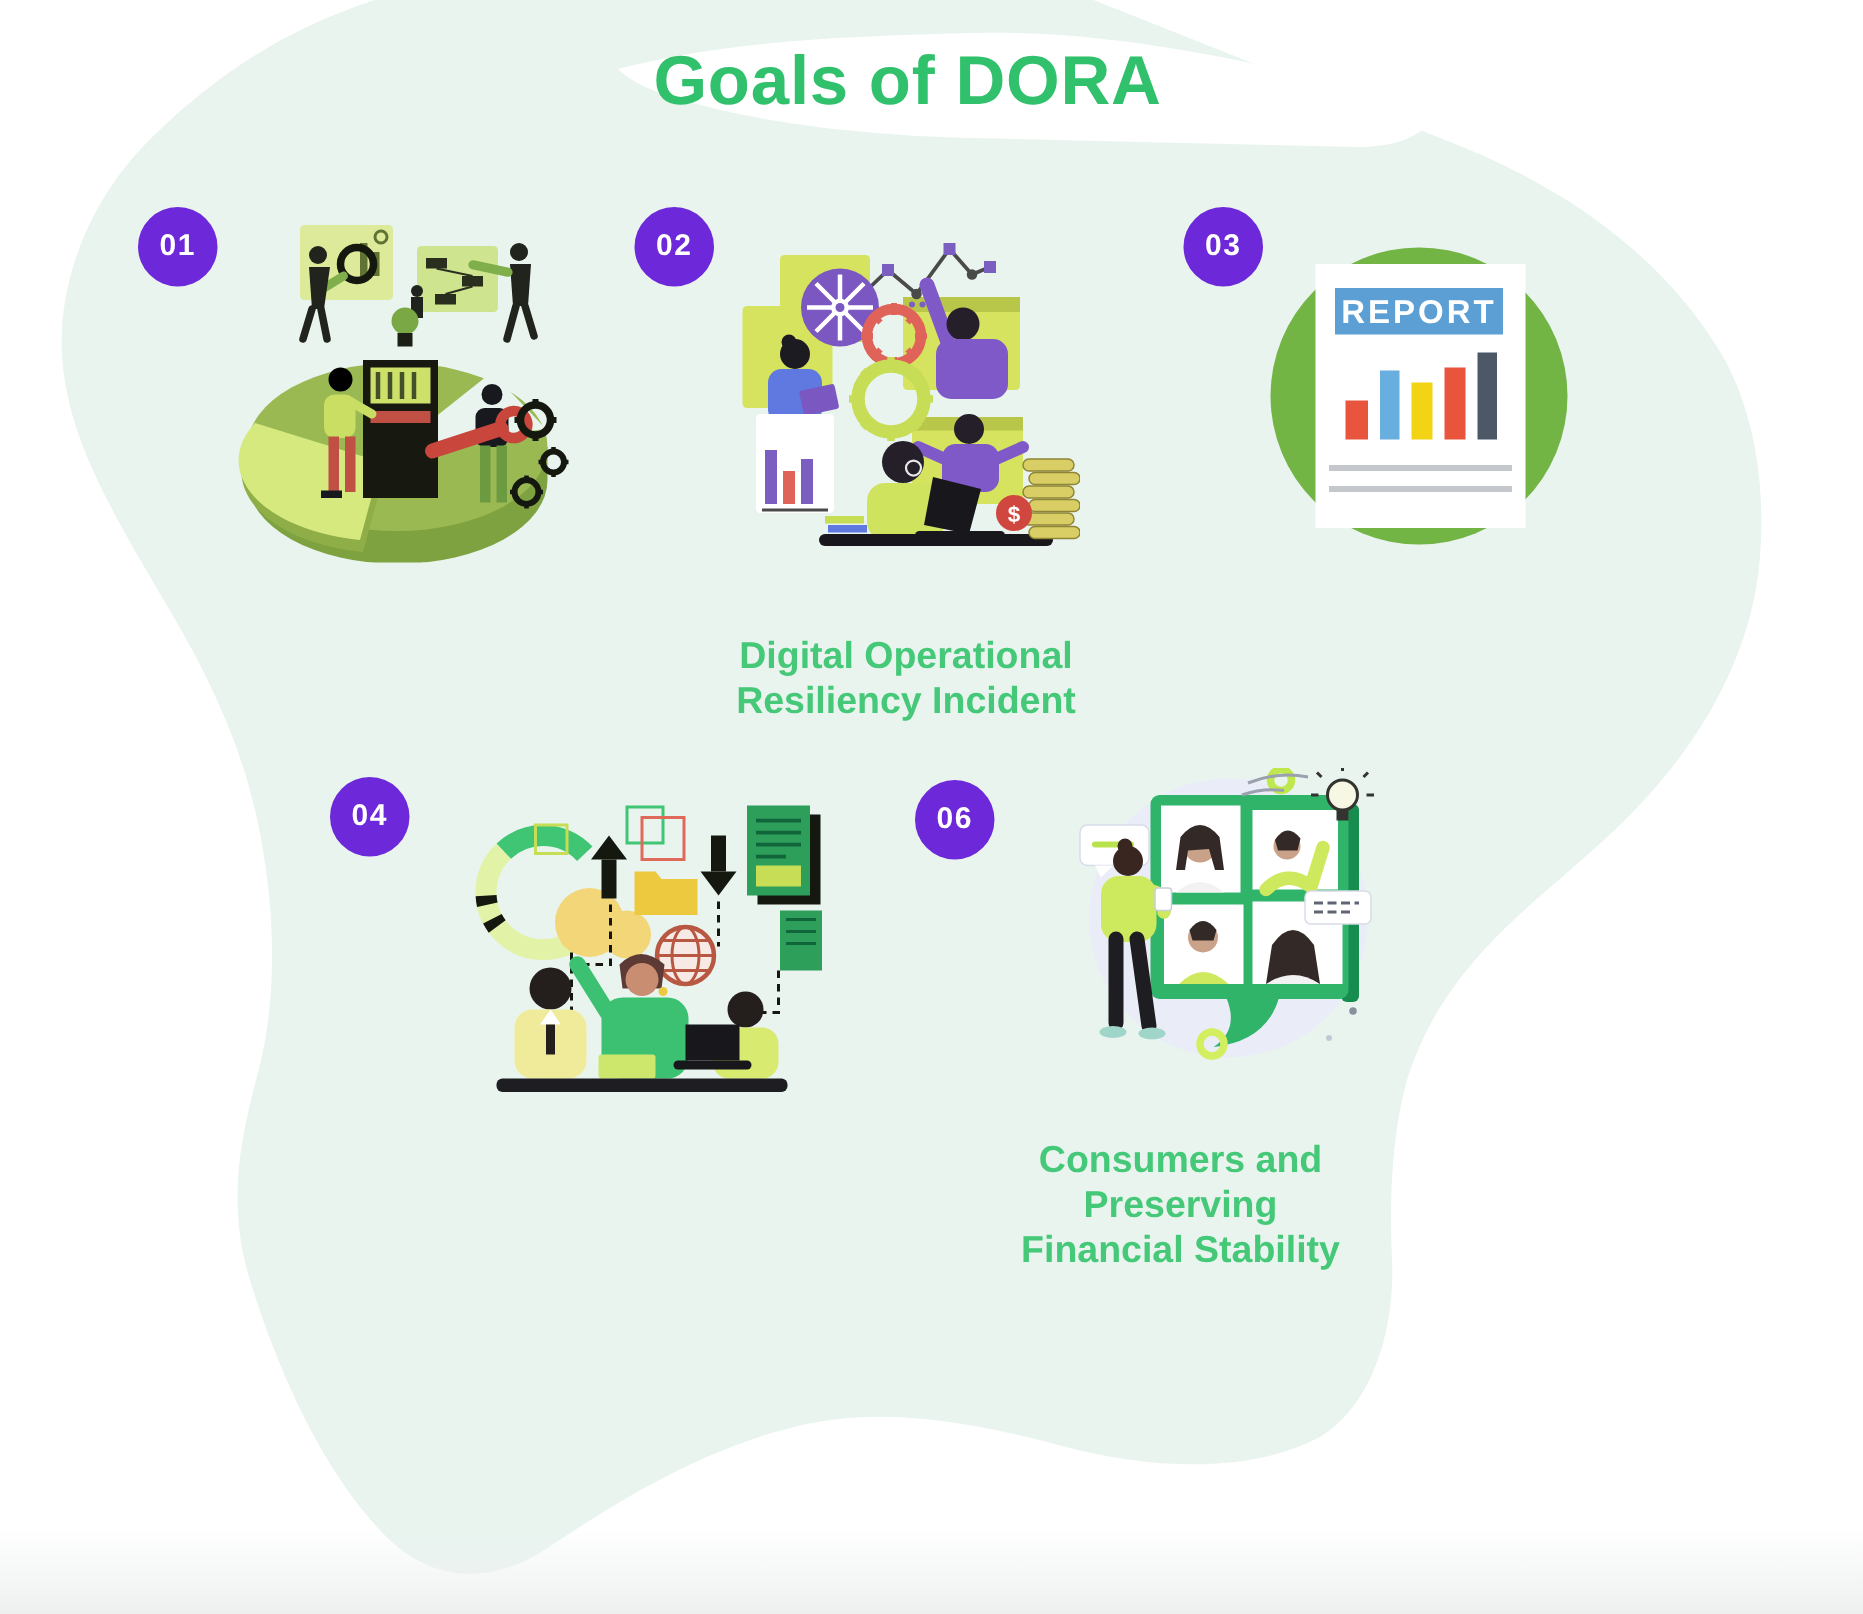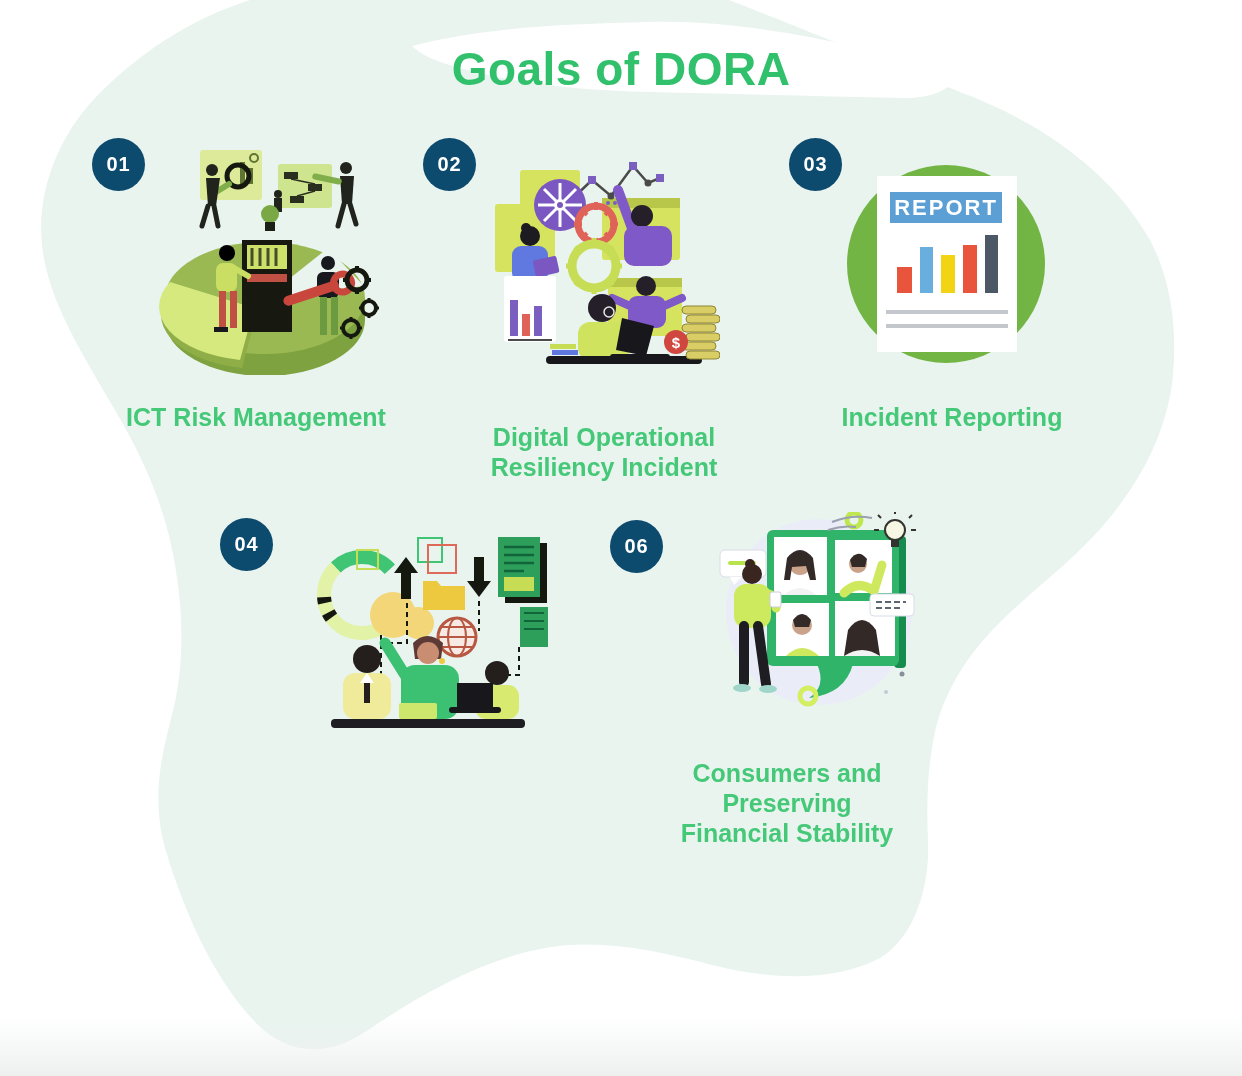--- a/index.html
+++ b/index.html
@@ -5,25 +5,25 @@
   html,body{margin:0;padding:0;background:#ffffff;}
   .canvas{
     position:relative;width:1242px;height:1076px;overflow:hidden;
     background:#ffffff;font-family:"Liberation Sans",sans-serif;
   }
   .blob-svg{position:absolute;left:0;top:0;}
   .bottom-band{position:absolute;left:0;bottom:0;width:100%;height:58px;
     background:linear-gradient(180deg, rgba(239,240,240,0) 0%, #eef0f0 100%);}
   .title{
     position:absolute;left:0;top:26px;width:1210px;text-align:center;
-    font-size:46px;font-weight:700;color:#31c16c;letter-spacing:.5px;margin:16px;
+    font-size:46px;font-weight:700;color:#31c16c;letter-spacing:.5px;margin:0;
   }
   .badge{
     position:absolute;width:53px;height:53px;border-radius:50%;
-    background:#0c4a6e;color:#ffffff;display:flex;align-items:center;justify-content:center;
+    background:#6d28d9;color:#ffffff;display:flex;align-items:center;justify-content:center;
     font-size:20px;font-weight:700;letter-spacing:1px;
   }
   .b1{left:92px;top:138px;} .b2{left:423px;top:138px;} .b3{left:789px;top:138px;}
   .b4{left:220px;top:518px;} .b5{left:610px;top:520px;}
   .illus{position:absolute;}
   .i1{left:150px;top:140px;} .i2{left:490px;top:158px;} .i3{left:846px;top:164px;}
   .i4{left:305px;top:515px;} .i5{left:712px;top:512px;}
   .label{
     position:absolute;text-align:center;font-size:25px;line-height:30px;
     font-weight:700;color:#45c878;
@@ -375,29 +375,23 @@
     </g>
     <g fill="none">
       <circle cx="142" cy="8" r="7" stroke="#bfe84e" stroke-width="5"></circle>
       <circle cx="96" cy="184" r="8" stroke="#d3ee5e" stroke-width="5"></circle>
       <circle cx="190" cy="162" r="2.5" fill="#8a8f9c"></circle>
       <circle cx="174" cy="180" r="2" fill="#c4c8d4"></circle>
       <path d="M120 10 q20 -8 40 -4 M116 18 q14 -5 28 -3" stroke="#9aa0ae" stroke-width="2"></path>
     </g>
   </svg>
 
-  <div class="label l1">
-    <span>ICT Risk Management</span>
-  </div>
   <div class="label l2">
     <span>Digital Operational</span><br>
     <span>Resiliency Incident</span>
-  </div>
-  <div class="label l3">
-    <span>Incident Reporting</span>
   </div>
   <div class="label l5">
     <span>Consumers and Preserving</span><br>
     <span>Financial Stability</span>
   </div>
 
   <div class="bottom-band"></div>
 </div>
 
 </body></html>

